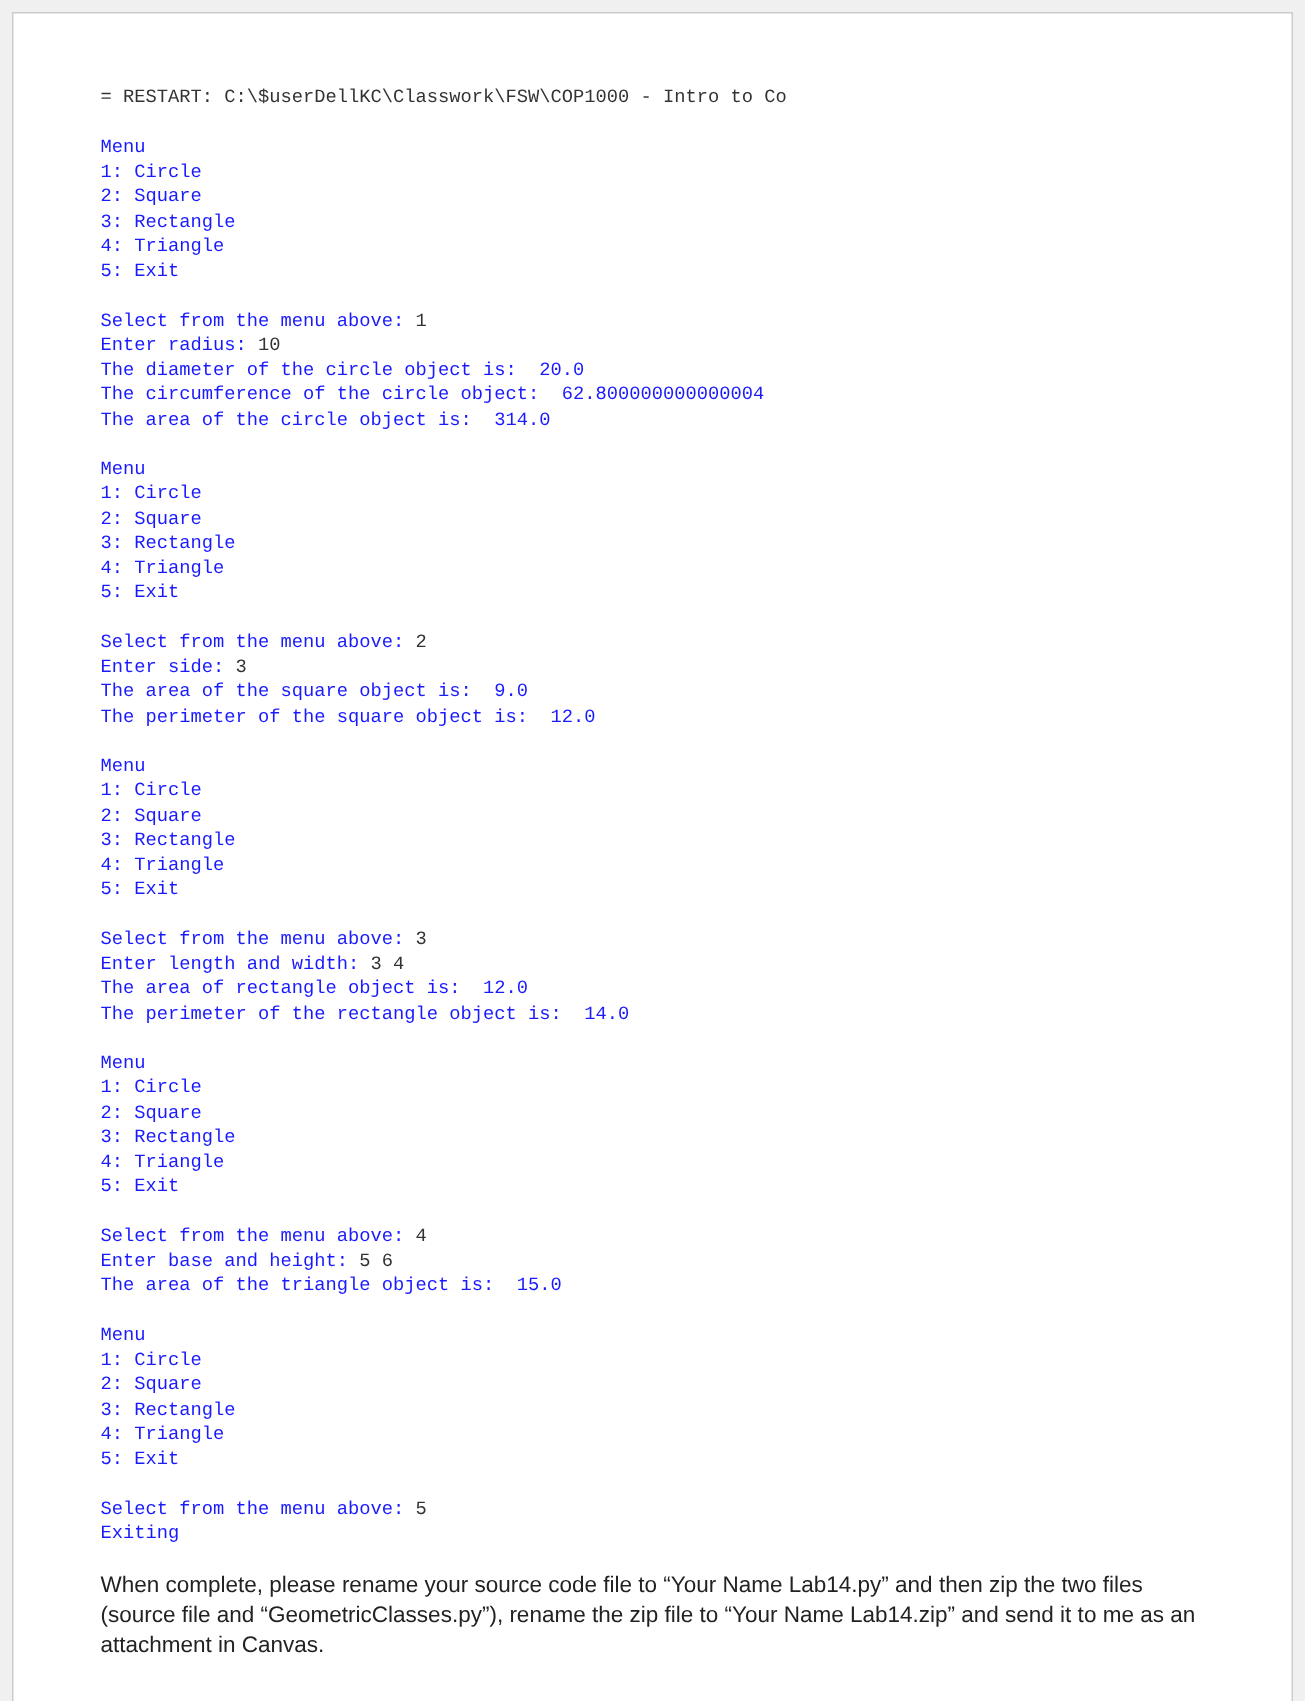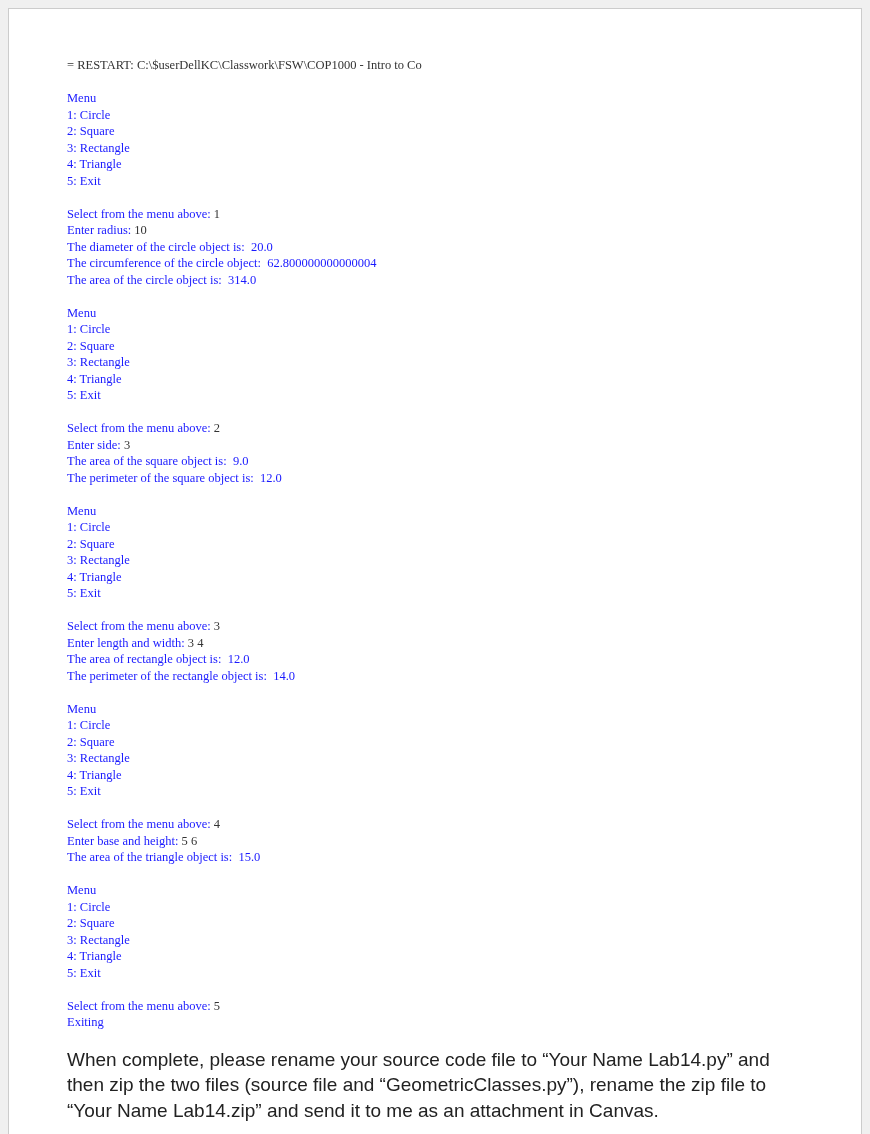--- a/index.html
+++ b/index.html
@@ -14,36 +14,36 @@
       width: 870px;
     }
     .page {
       background: #ffffff;
       border: 1px solid #ccc;
       width: 854px;
       min-height: 1118px;
       padding: 48px 58px 48px 58px;
     }
     .console {
-      font-family: Liberation Serif, serif;
+      font-family: Liberation Mono, monospace;
       font-size: 12.5px;
       line-height: 1.32;
       color: #1a1aff;
       white-space: pre;
       margin-bottom: 16px;
     }
     .console .restart {
       color: #333333;
     }
     .console .user-input {
       color: #333333;
     }
     .instructions {
       font-family: Arial, Helvetica, sans-serif;
-      font-size: 19px;
+      font-size: 15px;
       line-height: 1.35;
       color: #222222;
       margin-top: 12px;
       max-width: 740px;
     }
   </style>
 </head>
 <body>
 
 <div class="page">

